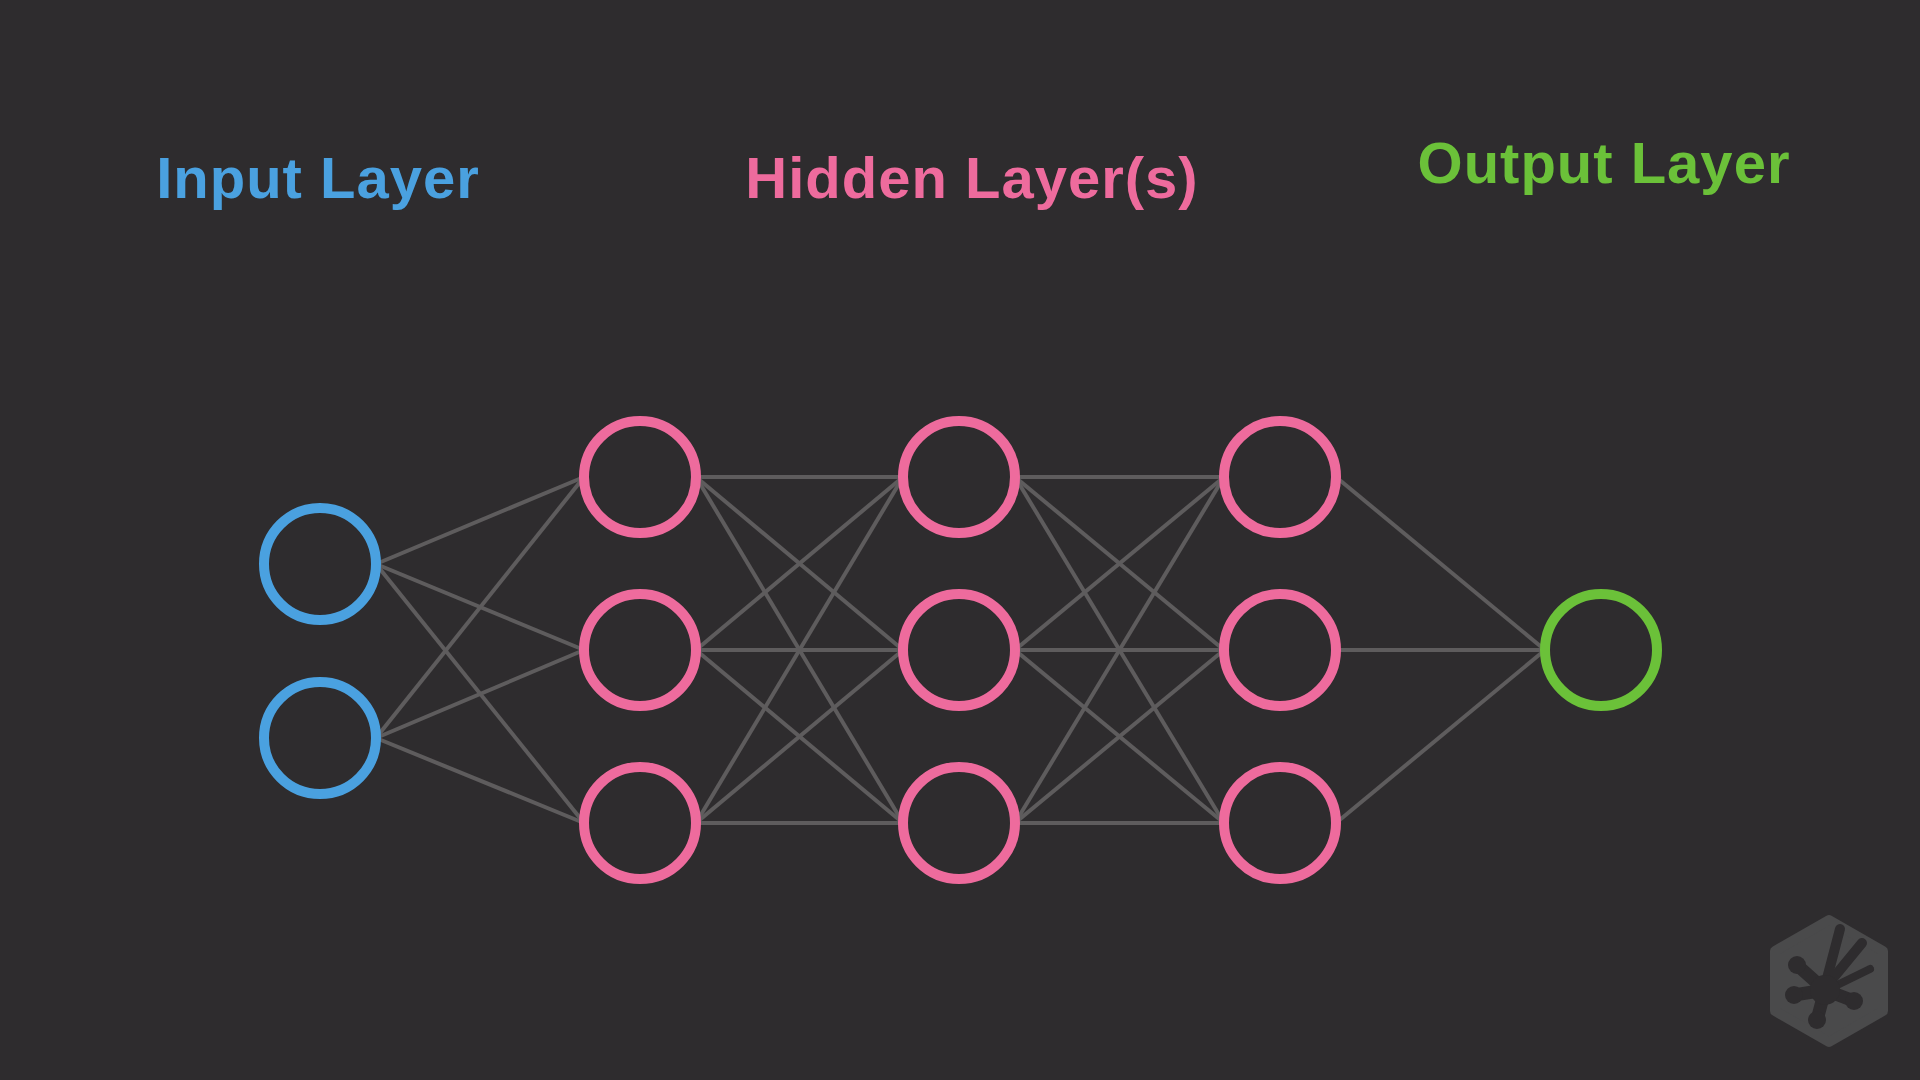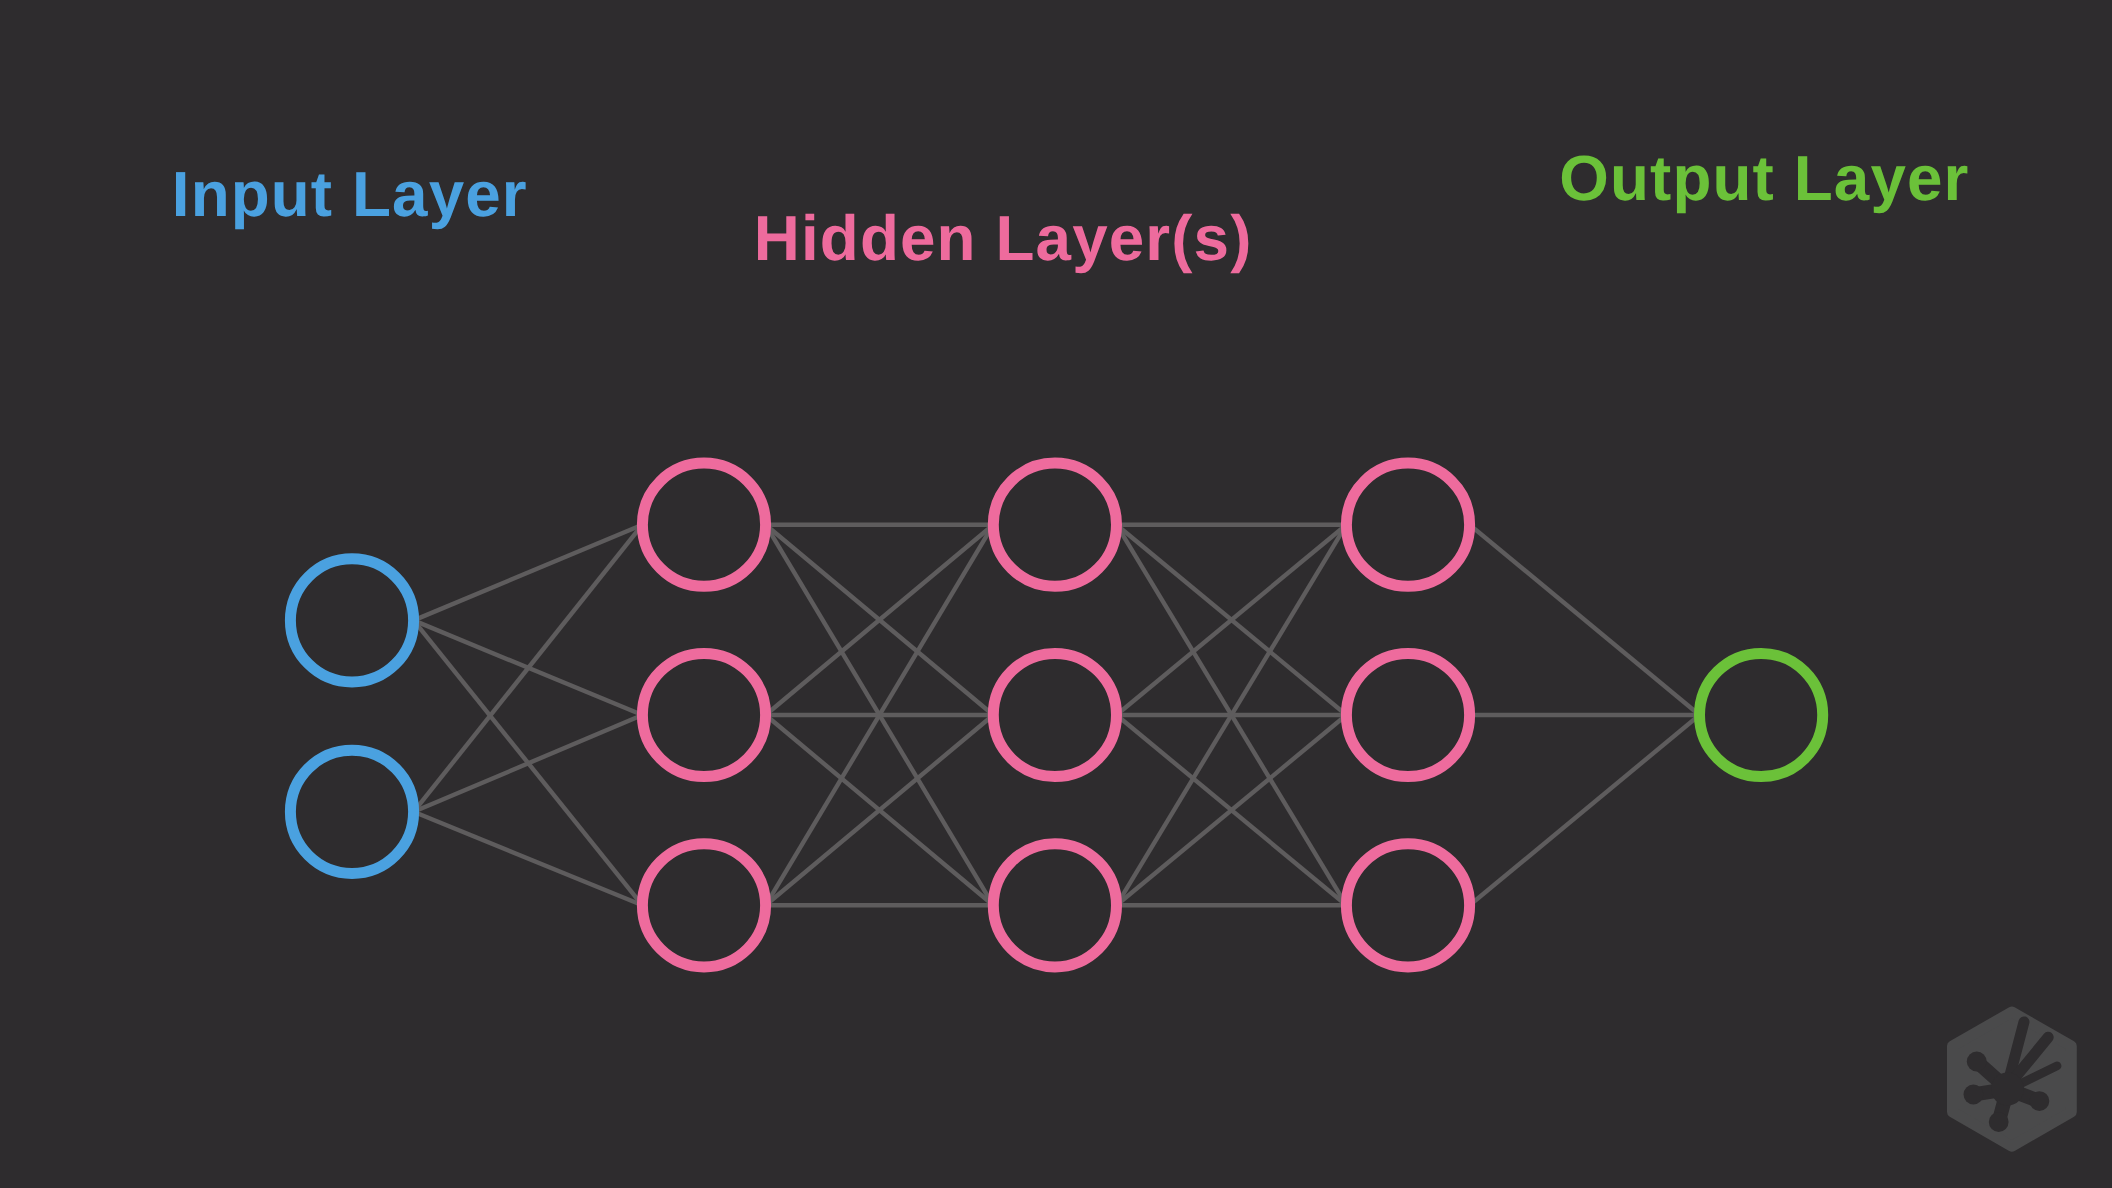--- a/index.html
+++ b/index.html
@@ -39,21 +39,21 @@
     width: 130px;
     height: 134px;
   }
 </style>
 </head>
 <body style="background: rgb(46, 44, 46);">
 
 <div class="stage">
 
   <div class="layer-title" style="left: 318px; top: 177px; color: rgb(74, 161, 224);">Input Layer</div>
-  <div class="layer-title" style="left: 912px; top: 177px; color: rgb(238, 107, 157); margin-top: 40px;">Hidden Layer(s)</div>
+  <div class="layer-title" style="left: 972px; top: 177px; color: rgb(238, 107, 157);">Hidden Layer(s)</div>
   <div class="layer-title" style="left: 1604px; top: 162px; color: rgb(107, 193, 57);">Output Layer</div>
 
   <svg id="net" xmlns="http://www.w3.org/2000/svg">
     <g id="edges">
         <line x1="376" y1="564" x2="584" y2="477" stroke="#5e5c5d" stroke-width="4"></line>
         <line x1="376" y1="564" x2="584" y2="650" stroke="#5e5c5d" stroke-width="4"></line>
         <line x1="376" y1="564" x2="584" y2="823" stroke="#5e5c5d" stroke-width="4"></line>
         <line x1="376" y1="738" x2="584" y2="477" stroke="#5e5c5d" stroke-width="4"></line>
         <line x1="376" y1="738" x2="584" y2="650" stroke="#5e5c5d" stroke-width="4"></line>
         <line x1="376" y1="738" x2="584" y2="823" stroke="#5e5c5d" stroke-width="4"></line>

